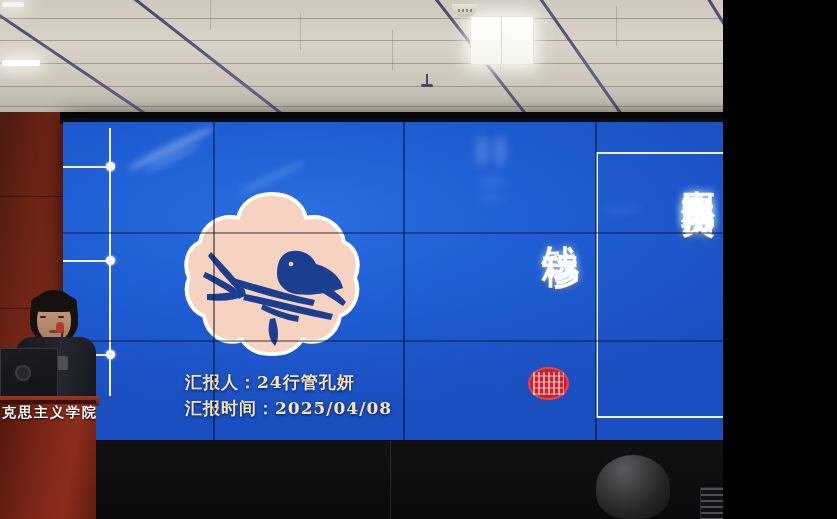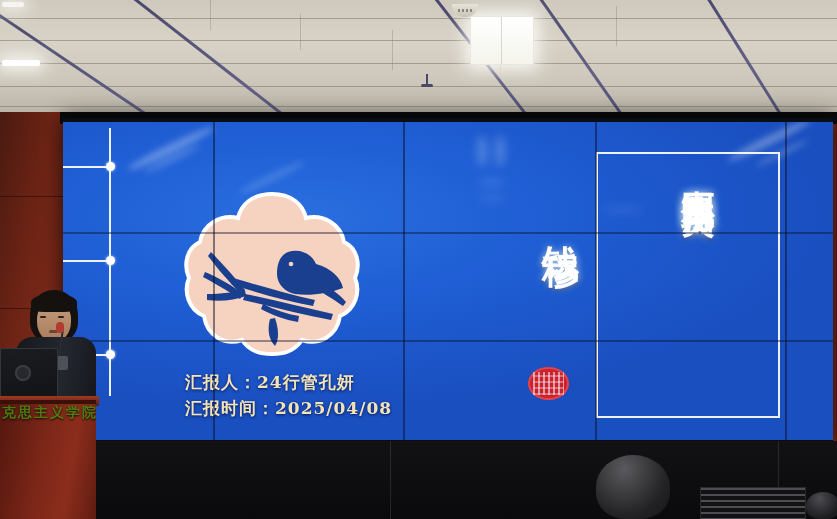--- a/index.html
+++ b/index.html
@@ -2,21 +2,21 @@
 <html><head>
 <meta charset="utf-8">
 <title>Lecture Hall Presentation</title>
 <style>
   html,body{margin:0;padding:0;background:#000;}
   body{
     font-family:"Liberation Serif", serif;
     width:837px;height:519px;overflow:hidden;
   }
   #scene{
-    position:relative;width:837px;height:519px;overflow:hidden;
+    position:relative;width:723px;height:519px;overflow:hidden;
     background:#1a1008;
   }
 
   
   .ceiling{
     position:absolute;left:0;top:0;width:837px;height:118px;
     background:linear-gradient(180deg,#cfc9bd 0%,#d8d2c7 35%,#cdc7bb 70%,#b8b2a6 100%);
     overflow:hidden;
   }
   .tile-line{
@@ -201,21 +201,21 @@
     position:absolute;left:0;top:400px;width:96px;height:119px;
     background:linear-gradient(100deg,#54170e,#7d2718 45%,#8c2d1c 70%,#5e1c11 100%);
     border-top:4px solid #3a1009;
   }
   .podium-top{
     position:absolute;left:0;top:396px;width:99px;height:10px;
     background:linear-gradient(180deg,#9b3b25,#5e1c11);
   }
   .podium-text{
     position:absolute;left:2px;top:404px;width:94px;
-    color:#4d7c0f;font-size:14px;letter-spacing:2px;
+    color:#ffffff;font-size:14px;letter-spacing:2px;
     font-family:Liberation Mono, monospace;font-weight:700;
     text-shadow:0 1px 2px rgba(0,0,0,.85);
     white-space:nowrap;overflow:hidden;
   }
 
   .speaker{position:absolute;left:12px;top:290px;width:86px;height:118px;}
   .sp-hair{
     position:absolute;left:18px;top:0;width:48px;height:52px;
     background:#14110f;border-radius:48% 48% 38% 38%;
   }

